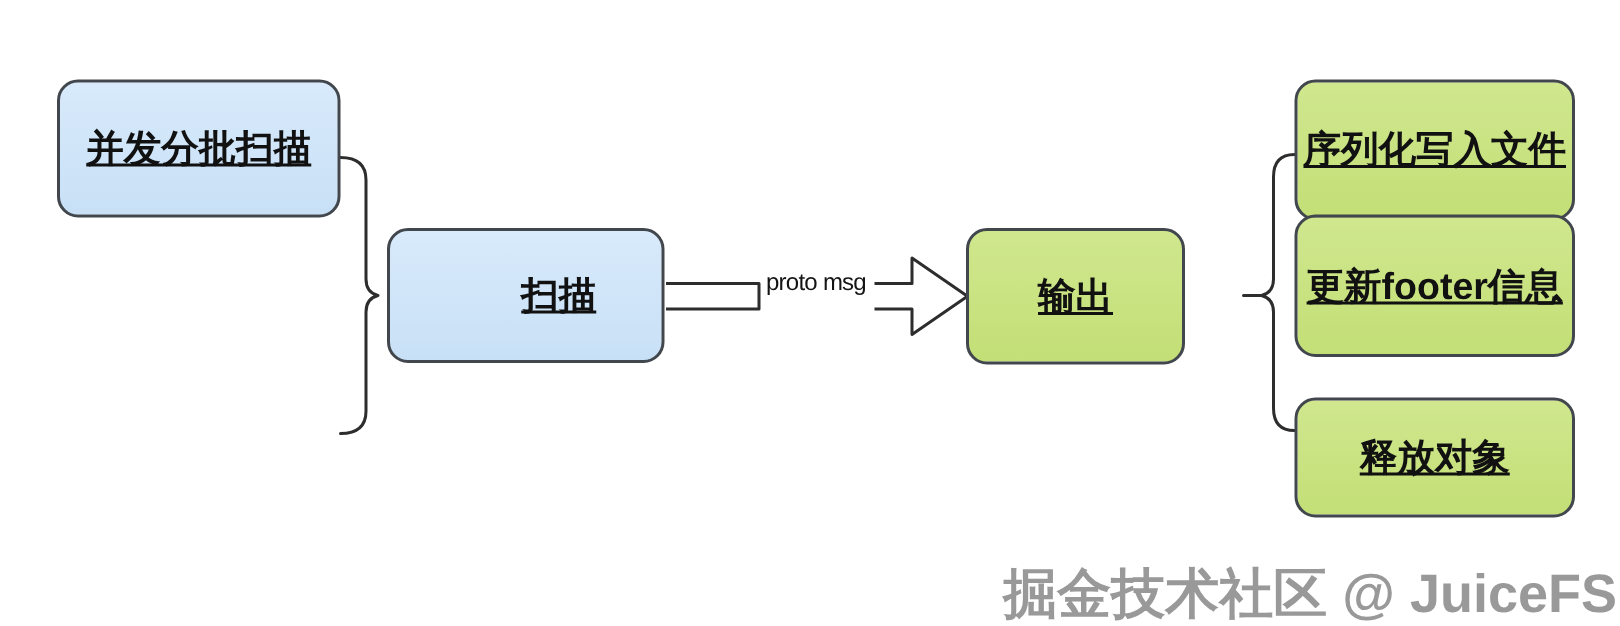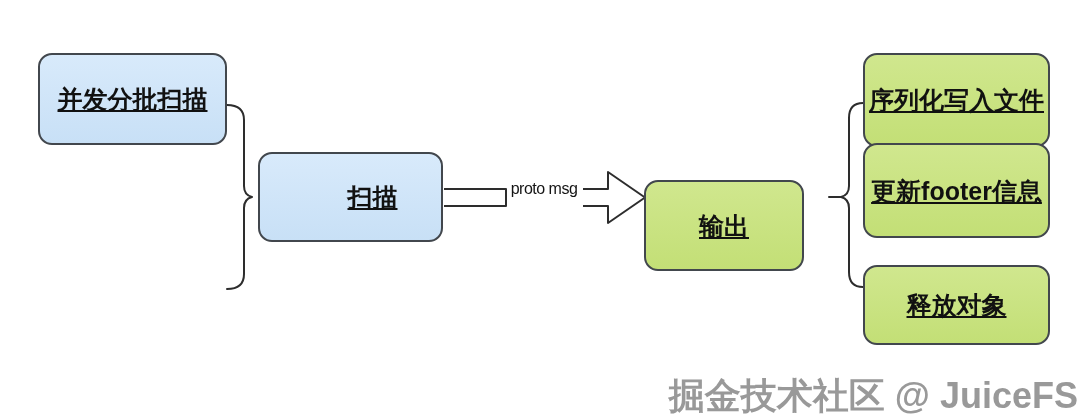--- a/index.html
+++ b/index.html
@@ -15,21 +15,21 @@
     display:flex; align-items:center; justify-content:center;
     font-size:25px; font-weight:bold; color:#111111;
     text-align:center; line-height:1.2;text-decoration:underline;
   }
   .node.blue  { background:linear-gradient(180deg,#d8eafb 0%,#c8e0f6 100%); }
   .node.green { background:linear-gradient(180deg,#d0e78e 0%,#c3df76 100%); }
 
   .node-scan-batch      { left:38px;  top:53px;  width:189px; height:92px; }
   .node-format-convert  { left:40px;  top:244px; width:187px; height:94px; }
   .node-scan            { left:258px; top:152px; width:185px; height:90px;padding-left:44px; }
-  .node-output          { left:644px; top:152px; width:160px; height:91px;margin-top:28px; }
+  .node-output          { left:644px; top:152px; width:146px; height:91px; }
   .node-serialize       { left:863px; top:53px;  width:187px; height:94px; }
   .node-update-footer   { left:863px; top:143px; width:187px; height:95px; }
   .node-release         { left:863px; top:265px; width:187px; height:80px; }
 
   .arrow-label {
     position:absolute; left:497px; top:176px; width:94px; height:26px;
     display:flex; align-items:center; justify-content:center;
     font-size:16px; letter-spacing:-0.5px; color:#141414; font-weight:400;
   }
   .watermark {

